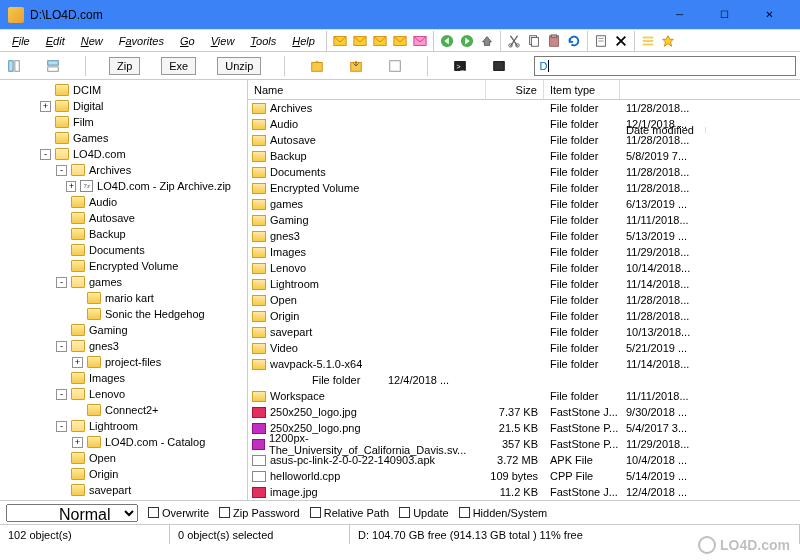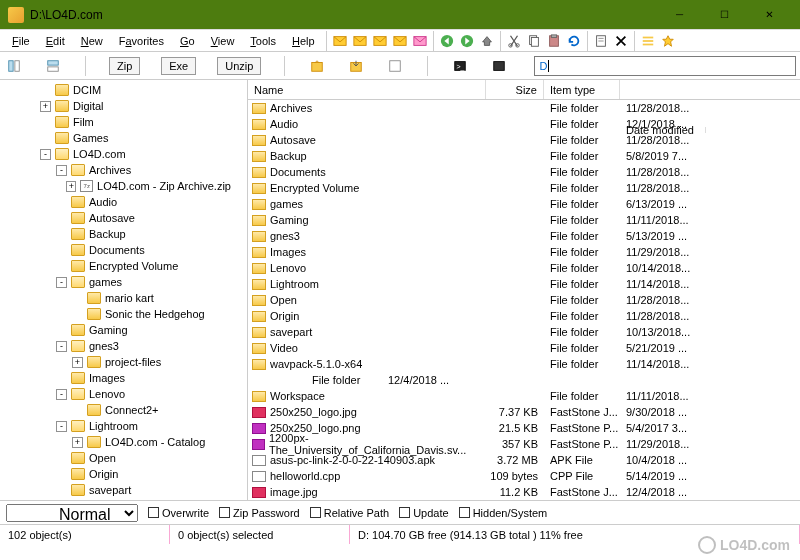--- a/index.html
+++ b/index.html
@@ -1,22 +1,22 @@
 <!DOCTYPE html>
 <html><head>
 <meta charset="utf-8">
 <style>
 * { box-sizing: border-box; margin: 0; padding: 0; }
 body { font-family: "Segoe UI", Tahoma, sans-serif; font-size: 11px; background: #fff; width: 800px; height: 560px; overflow: hidden; position: relative; }
-.titlebar { height: 30px; background: #4d7c0f; border-bottom: 1px solid #ddd; display: flex; align-items: center; padding: 0 8px; }
+.titlebar { height: 30px; background: #3b82f6; border-bottom: 1px solid #ddd; display: flex; align-items: center; padding: 0 8px; }
 .titlebar .app-icon { width: 16px; height: 16px; background: linear-gradient(135deg,#f7c948,#e8a030); border-radius: 2px; margin-right: 6px; }
 .titlebar .title { flex: 1; font-size: 12px; }
 .titlebar .winbtns { display: flex; gap: 0; }
 .titlebar .winbtn { width: 45px; height: 28px; display: flex; align-items: center; justify-content: center; font-size: 10px; }
-.menubar { height: 22px; display: flex; align-items: center; padding: 0 4px; border-bottom: 1px solid #ccc; }
+.menubar { height: 22px; display: flex; align-items: center; padding: 0 4px; border-bottom: 1px solid #ccc; font-style: italic; }
 .menubar .menu { padding: 2px 8px; font-size: 11px; }
 .menubar .menu u { text-decoration: underline; }
 .tbico { width: 20px; height: 20px; display: flex; align-items: center; justify-content: center; border: 1px solid transparent; }
 .tbico svg { width: 14px; height: 14px; }
 .tbsep { width: 1px; height: 20px; background: #ccc; margin: 0 3px; }
 .tbtext { padding: 2px 7px; font-size: 11px; border: 1px solid #999; background: #f5f5f5; margin: 0 1px; }
 .toolbar2 { height: 28px; border-bottom: 1px solid #ccc; display: flex; align-items: center; padding: 0 4px; gap: 19px; }
 .addrbox { flex: 1; height: 20px; border: 1px solid #7a7a7a; background: #fff; margin-left: 6px; padding: 0 4px; display: flex; align-items: center; color: #0066cc; font-size: 11px; max-width: 330px; }
 .content { display: flex; height: 420px; }
 .tree { width: 248px; border-right: 1px solid #ccc; overflow-y: auto; overflow-x: hidden; padding: 2px 16px; font-size: 11px; position: relative; }

